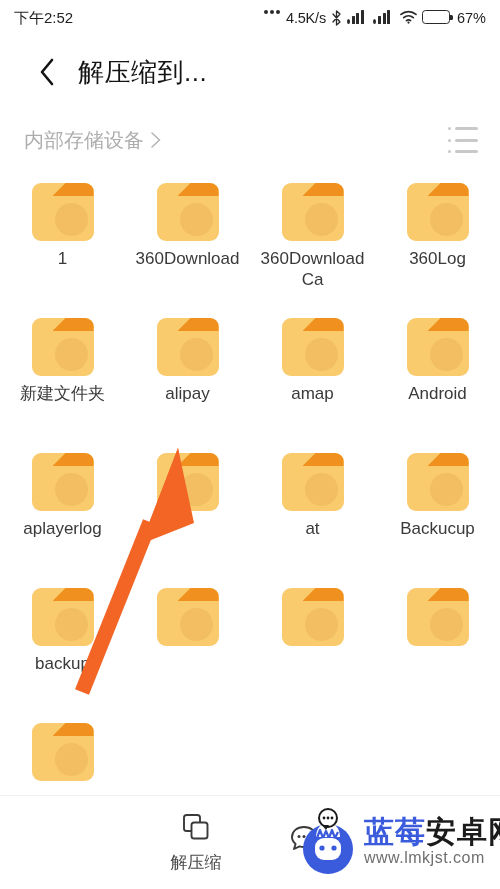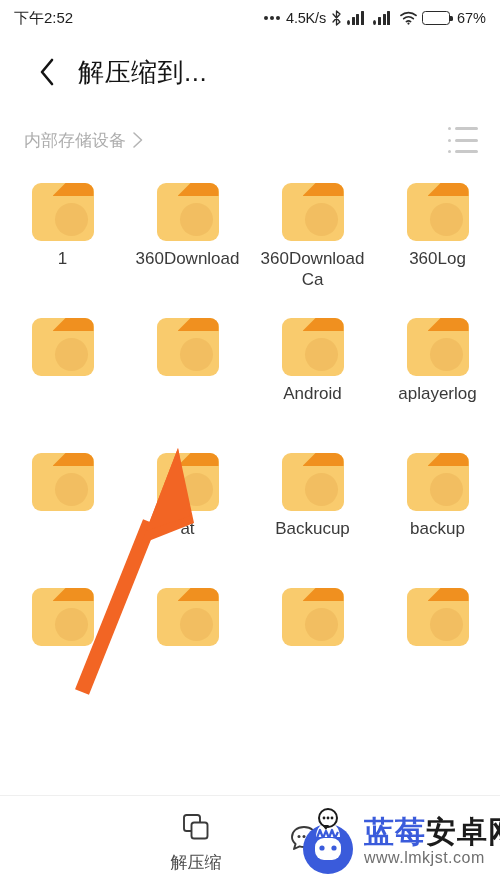--- a/index.html
+++ b/index.html
@@ -23,21 +23,21 @@
     display:flex; align-items:center;
     padding:0 14px;
     color:#1c1c1c;
   }
   .status-left{
     font-size:15px; letter-spacing:0px;
     color:#1f1f1f;
   }
   .status-right{
     margin-left:auto;
-    display:flex; align-items:center; gap:5px;
+    display:flex; align-items:flex-start; gap:5px;
     font-size:14px; color:#1f1f1f;
   }
   .dots3{ display:flex; align-items:center; gap:2px; margin-right:1px;}
   .dots3 i{ width:4px;height:4px;border-radius:50%;background:#2a2a2a;display:block;}
   .netspeed{ font-size:14.5px; letter-spacing:-0.2px; }
   .bt-icon{ width:11px;height:16px; display:block; }
   .sig{ display:flex; align-items:flex-end; gap:1.5px; height:14px; }
   .sig i{ width:3px; background:#2a2a2a; display:block; border-radius:0.5px;}
   .sig i:nth-child(1){height:5px;}
   .sig i:nth-child(2){height:8px;}
@@ -75,21 +75,21 @@
 
   
   .crumbbar{
     position:absolute; top:112px; left:0;
     width:500px; height:56px;
     display:flex; align-items:center;
     padding:0 22px 0 24px;
   }
   .crumb{
     display:flex; align-items:center; gap:6px;
-    font-size:17px; color:#adadad; cursor:pointer;
+    font-size:20px; color:#adadad; cursor:pointer;
   }
   .crumb .chev{ display:block; }
   .listview-btn{
     margin-left:auto;
     width:30px;height:26px;
     display:flex;flex-direction:column;justify-content:space-between;
     cursor:pointer;
   }
   .listview-btn .lrow{ display:flex;align-items:center;gap:4px; }
   .listview-btn .lrow .ld{ width:3px;height:3px;background:#c9c9c9;border-radius:50%;}
@@ -287,28 +287,39 @@
         </div>
         <div class="label">360Log</div>
       </div>
       <div class="cell">
         <div class="folder">
           <div class="body" style="background: rgb(249, 203, 109);">
             <div class="circ"></div>
           </div>
           <div class="tab" style="background: rgb(240, 144, 31);"></div>
         </div>
-      </div>
-      <div class="cell">
-        <div class="folder">
-          <div class="body" style="background: rgb(249, 203, 109);">
-            <div class="circ"></div>
-          </div>
-          <div class="tab" style="background: rgb(240, 144, 31);"></div>
-        </div>
+        <div class="label">新建文件夹</div>
+      </div>
+      <div class="cell">
+        <div class="folder">
+          <div class="body" style="background: rgb(249, 203, 109);">
+            <div class="circ"></div>
+          </div>
+          <div class="tab" style="background: rgb(240, 144, 31);"></div>
+        </div>
+        <div class="label">alipay</div>
+      </div>
+      <div class="cell">
+        <div class="folder">
+          <div class="body" style="background: rgb(249, 203, 109);">
+            <div class="circ"></div>
+          </div>
+          <div class="tab" style="background: rgb(240, 144, 31);"></div>
+        </div>
+        <div class="label">amap</div>
       </div>
       <div class="cell">
         <div class="folder">
           <div class="body" style="background: rgb(249, 203, 109);">
             <div class="circ"></div>
           </div>
           <div class="tab" style="background: rgb(240, 144, 31);"></div>
         </div>
         <div class="label">Android</div>
       </div>

